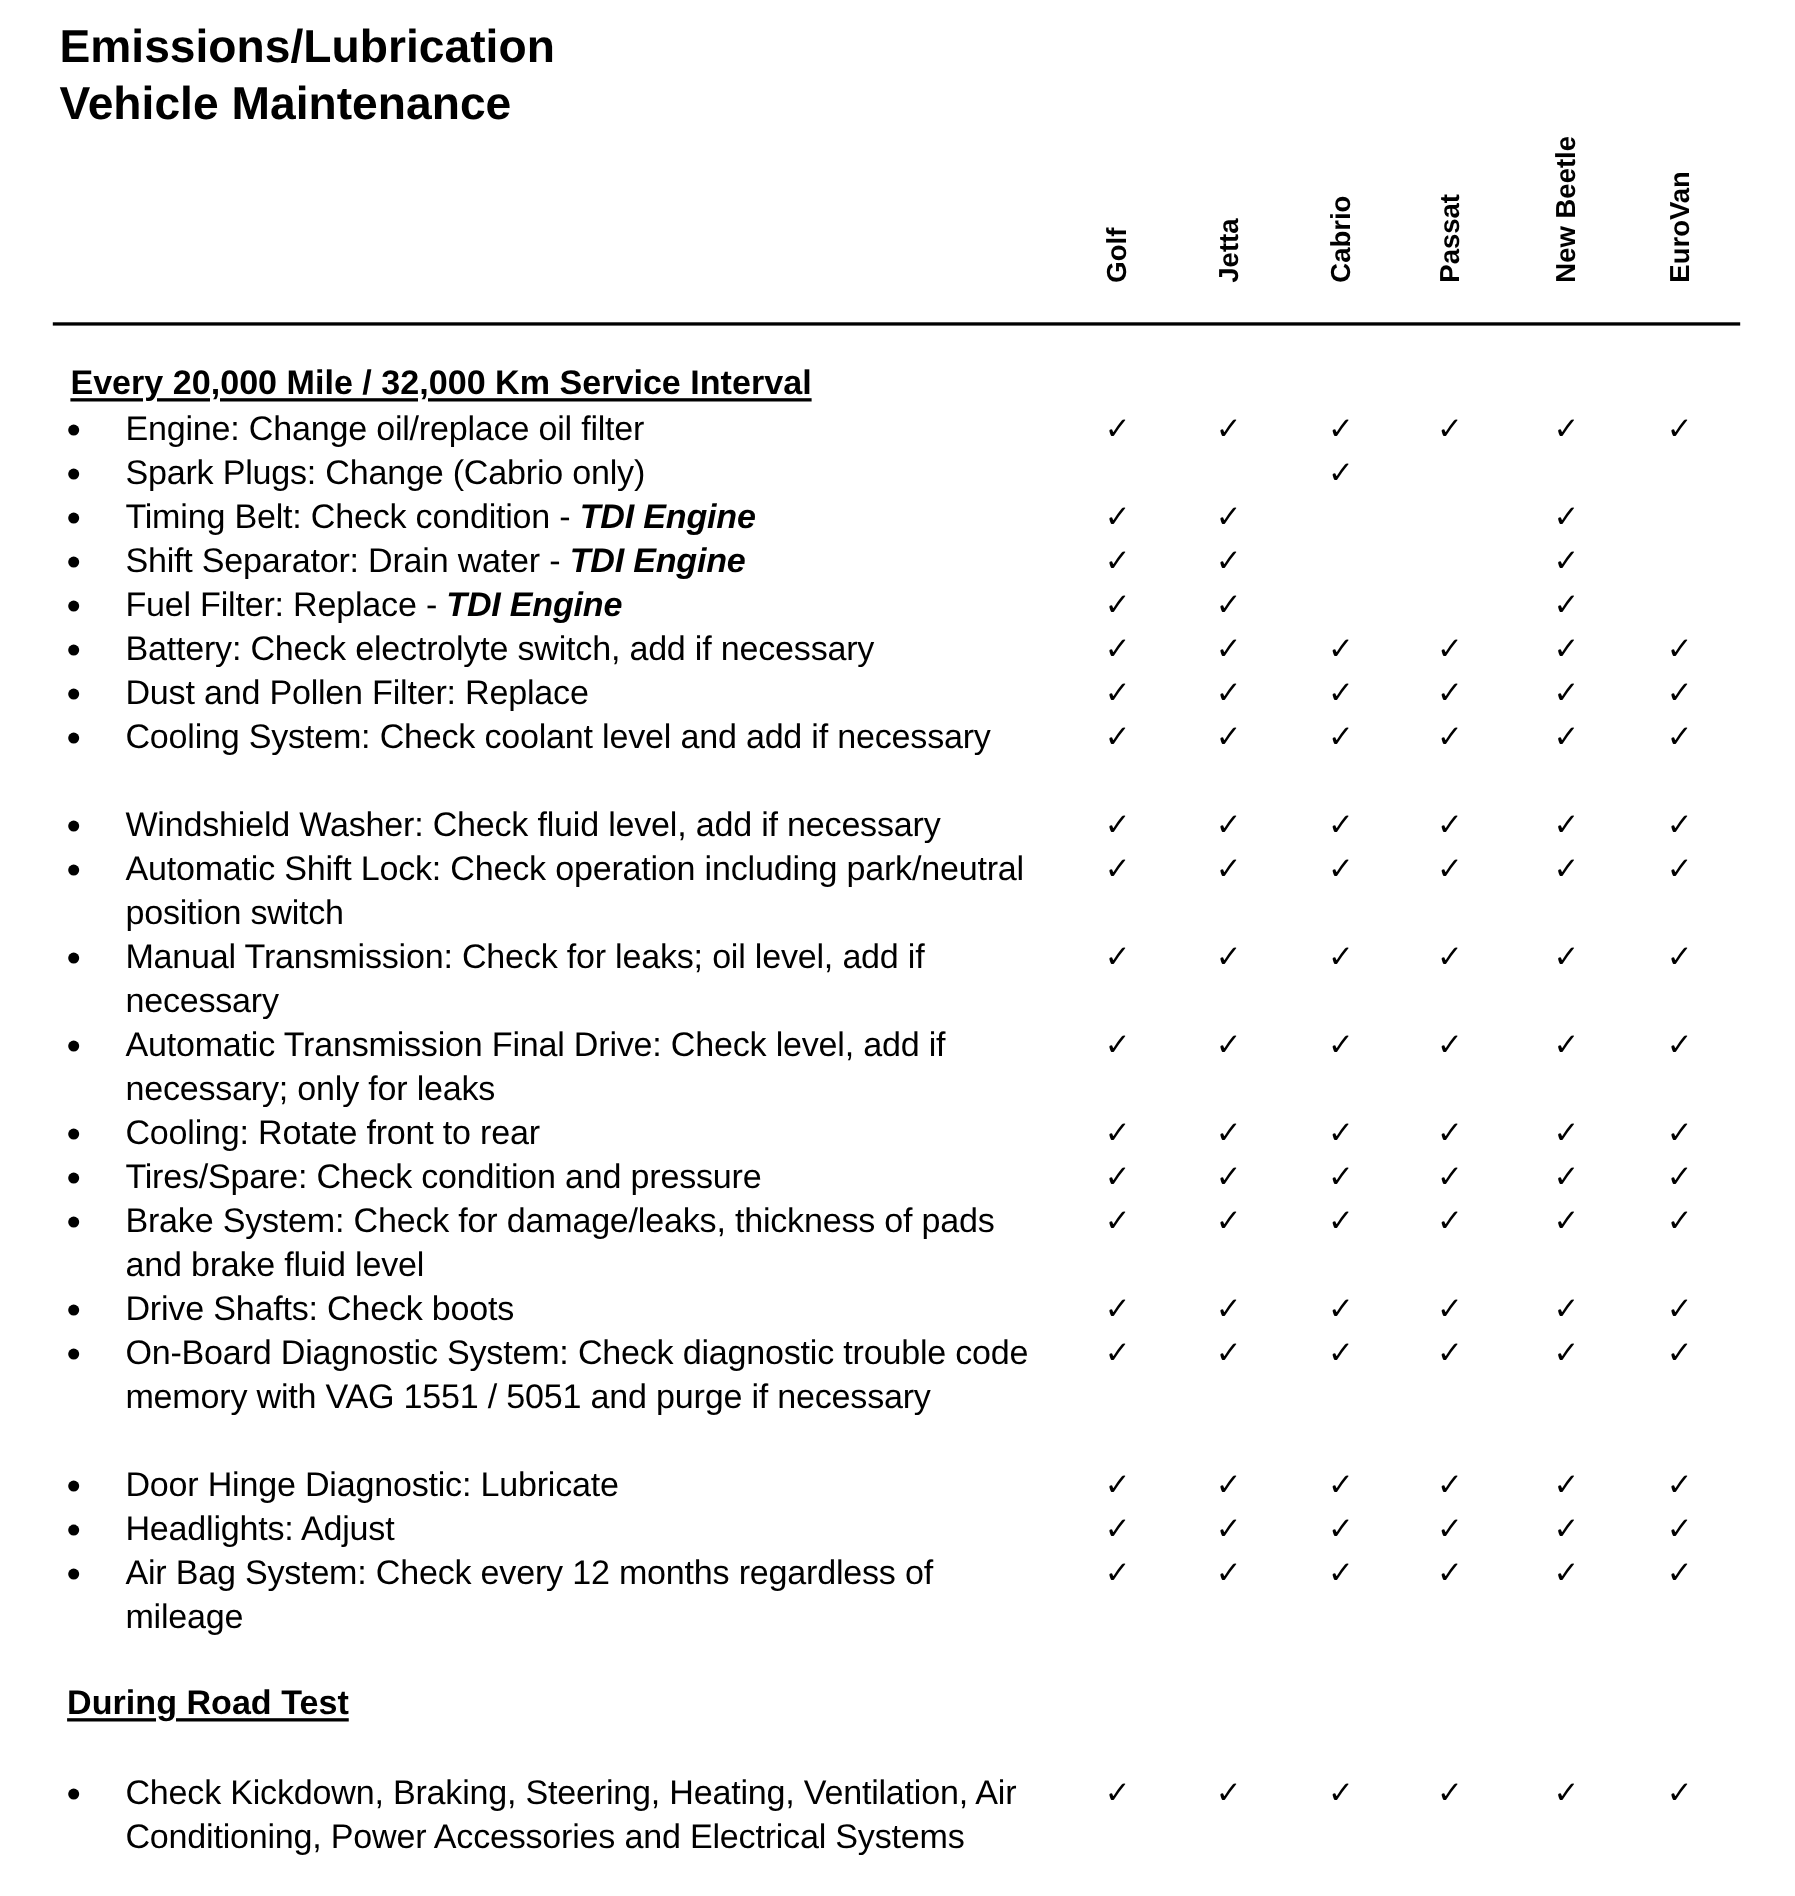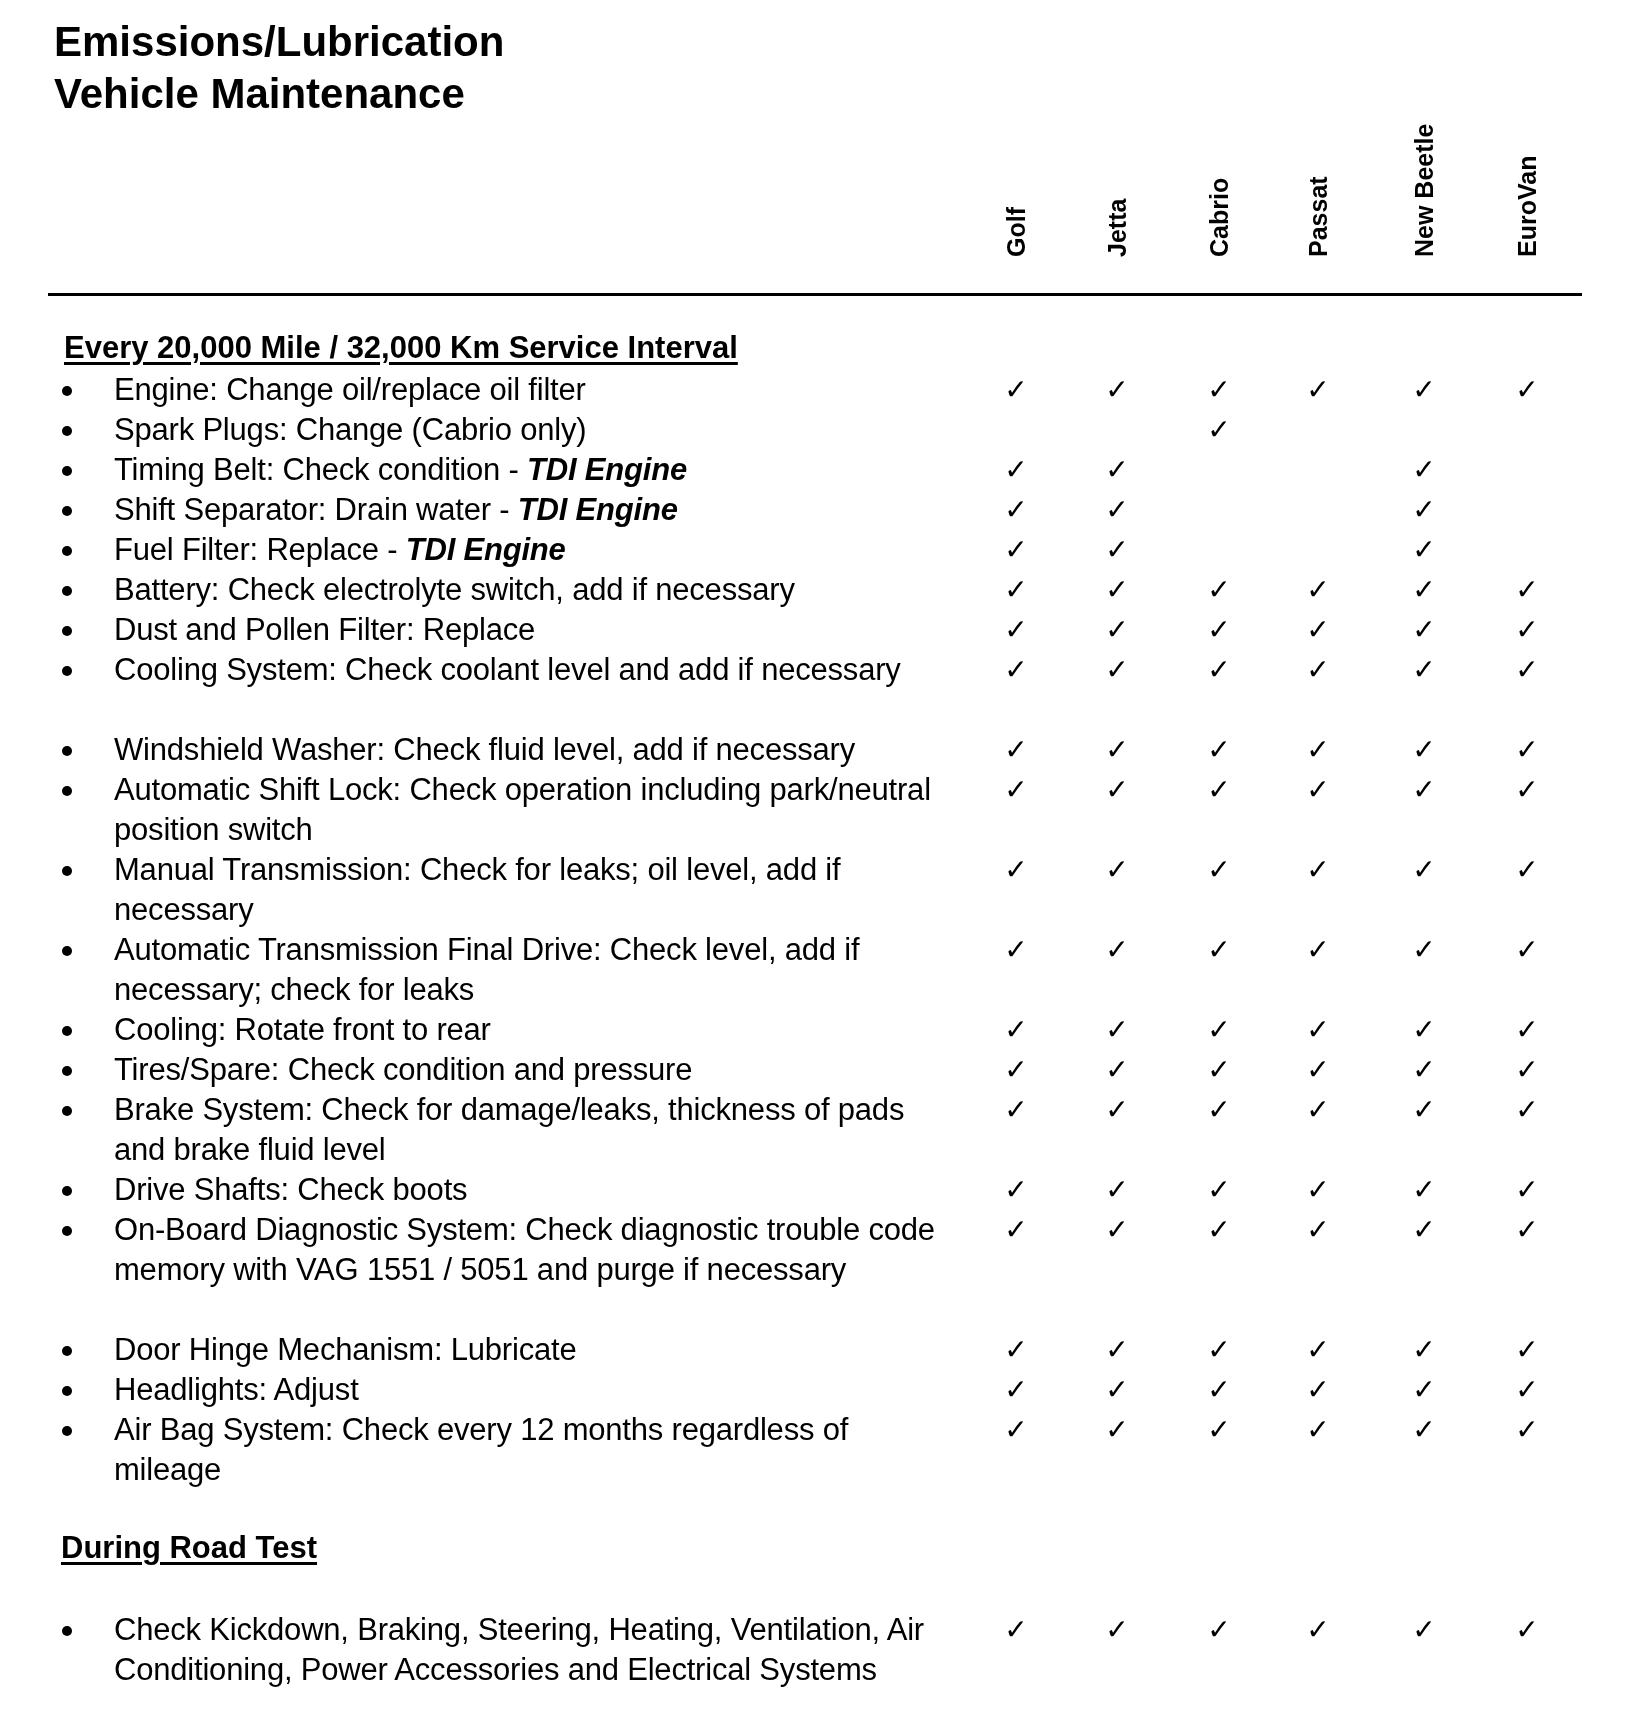--- a/index.html
+++ b/index.html
@@ -164,21 +164,21 @@
       <div class="desc"><span>Manual Transmission: Check for leaks; oil level, add if necessary</span></div>
       <div class="check" style="left: 1001px; top: 0px;">✓</div>
       <div class="check" style="left: 1102px; top: 0px;">✓</div>
       <div class="check" style="left: 1204px; top: 0px;">✓</div>
       <div class="check" style="left: 1303px; top: 0px;">✓</div>
       <div class="check" style="left: 1409px; top: 0px;">✓</div>
       <div class="check" style="left: 1512px; top: 0px;">✓</div>
     </div>
     <div class="row" style="top: 930px;">
       <div class="bullet" style="top: 16px;"></div>
-      <div class="desc"><span>Automatic Transmission Final Drive: Check level, add if necessary; check for leaks</span></div>
+      <div class="desc"><span>Automatic Transmission Final Drive: Check level, add if necessary; only for leaks</span></div>
       <div class="check" style="left: 1001px; top: 0px;">✓</div>
       <div class="check" style="left: 1102px; top: 0px;">✓</div>
       <div class="check" style="left: 1204px; top: 0px;">✓</div>
       <div class="check" style="left: 1303px; top: 0px;">✓</div>
       <div class="check" style="left: 1409px; top: 0px;">✓</div>
       <div class="check" style="left: 1512px; top: 0px;">✓</div>
     </div>
     <div class="row" style="top: 1010px;">
       <div class="bullet" style="top: 16px;"></div>
       <div class="desc"><span>Cooling:  Rotate front to rear</span></div>
@@ -224,21 +224,21 @@
       <div class="desc"><span>On-Board Diagnostic System: Check diagnostic trouble code memory with VAG 1551 / 5051 and purge if necessary</span></div>
       <div class="check" style="left: 1001px; top: 0px;">✓</div>
       <div class="check" style="left: 1102px; top: 0px;">✓</div>
       <div class="check" style="left: 1204px; top: 0px;">✓</div>
       <div class="check" style="left: 1303px; top: 0px;">✓</div>
       <div class="check" style="left: 1409px; top: 0px;">✓</div>
       <div class="check" style="left: 1512px; top: 0px;">✓</div>
     </div>
     <div class="row" style="top: 1330px;">
       <div class="bullet" style="top: 16px;"></div>
-      <div class="desc"><span>Door Hinge Mechanism: Lubricate</span></div>
+      <div class="desc"><span>Door Hinge Diagnostic: Lubricate</span></div>
       <div class="check" style="left: 1001px; top: 0px;">✓</div>
       <div class="check" style="left: 1102px; top: 0px;">✓</div>
       <div class="check" style="left: 1204px; top: 0px;">✓</div>
       <div class="check" style="left: 1303px; top: 0px;">✓</div>
       <div class="check" style="left: 1409px; top: 0px;">✓</div>
       <div class="check" style="left: 1512px; top: 0px;">✓</div>
     </div>
     <div class="row" style="top: 1370px;">
       <div class="bullet" style="top: 16px;"></div>
       <div class="desc"><span>Headlights:  Adjust</span></div>

